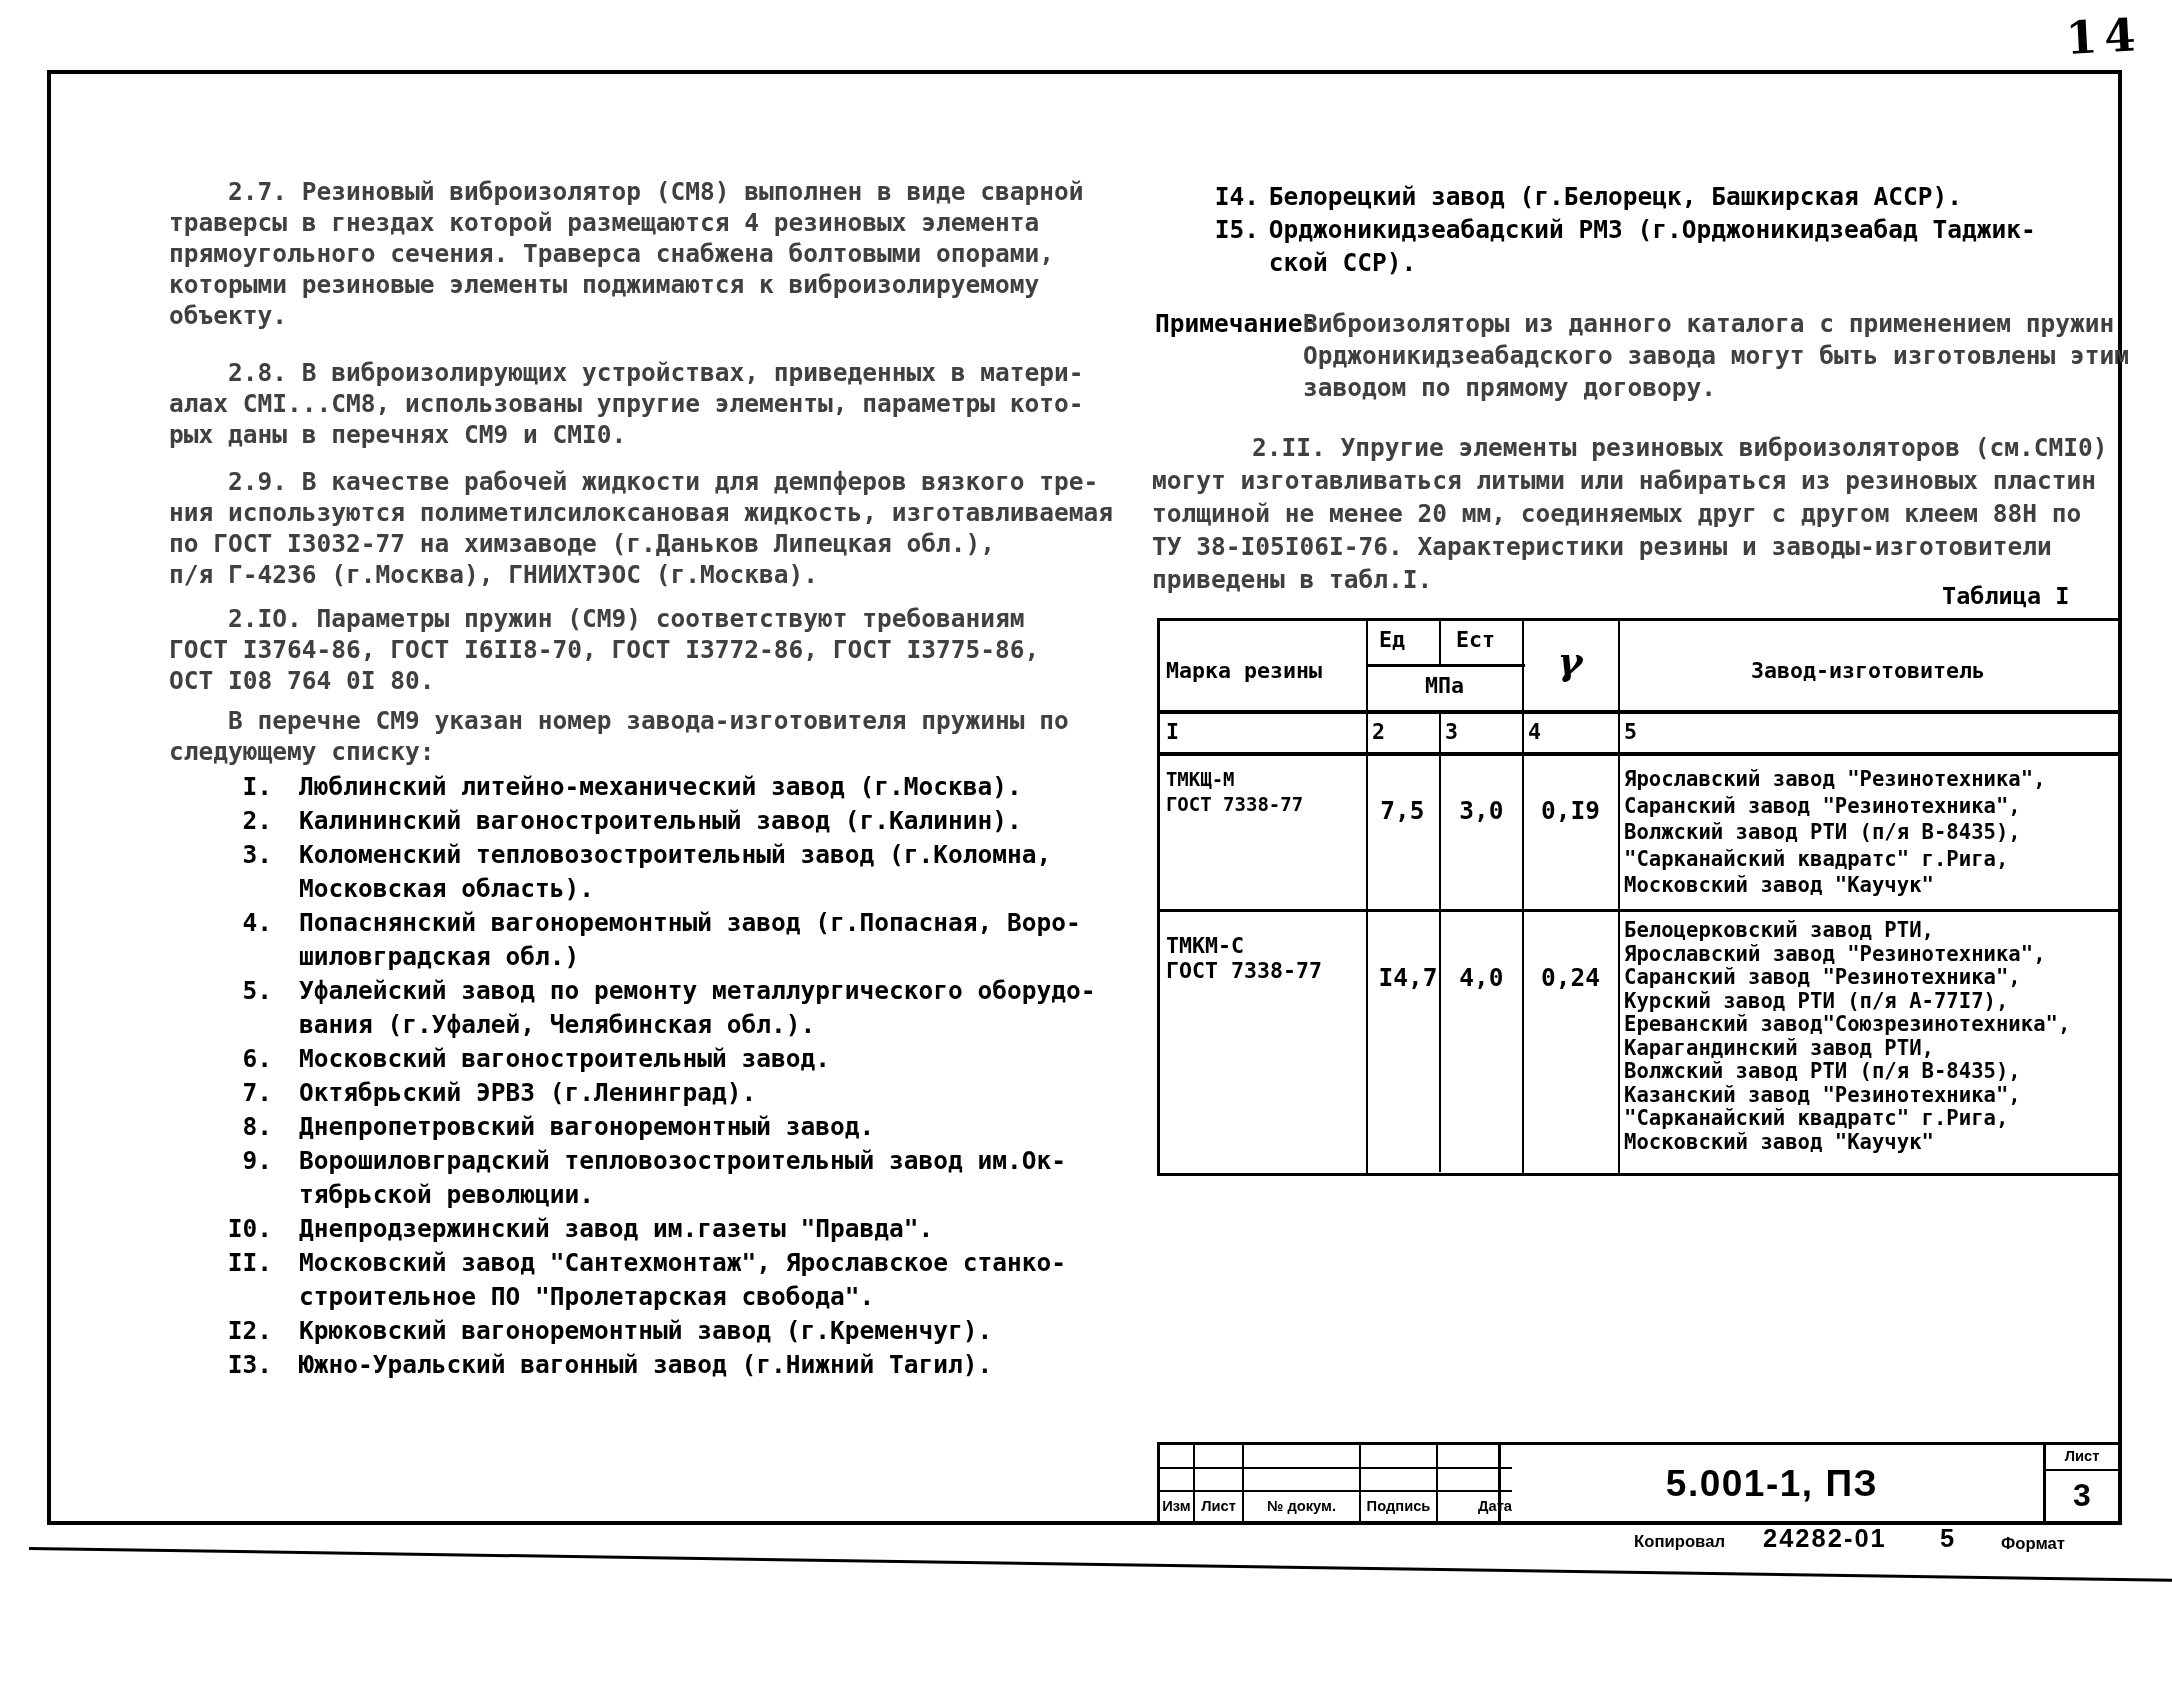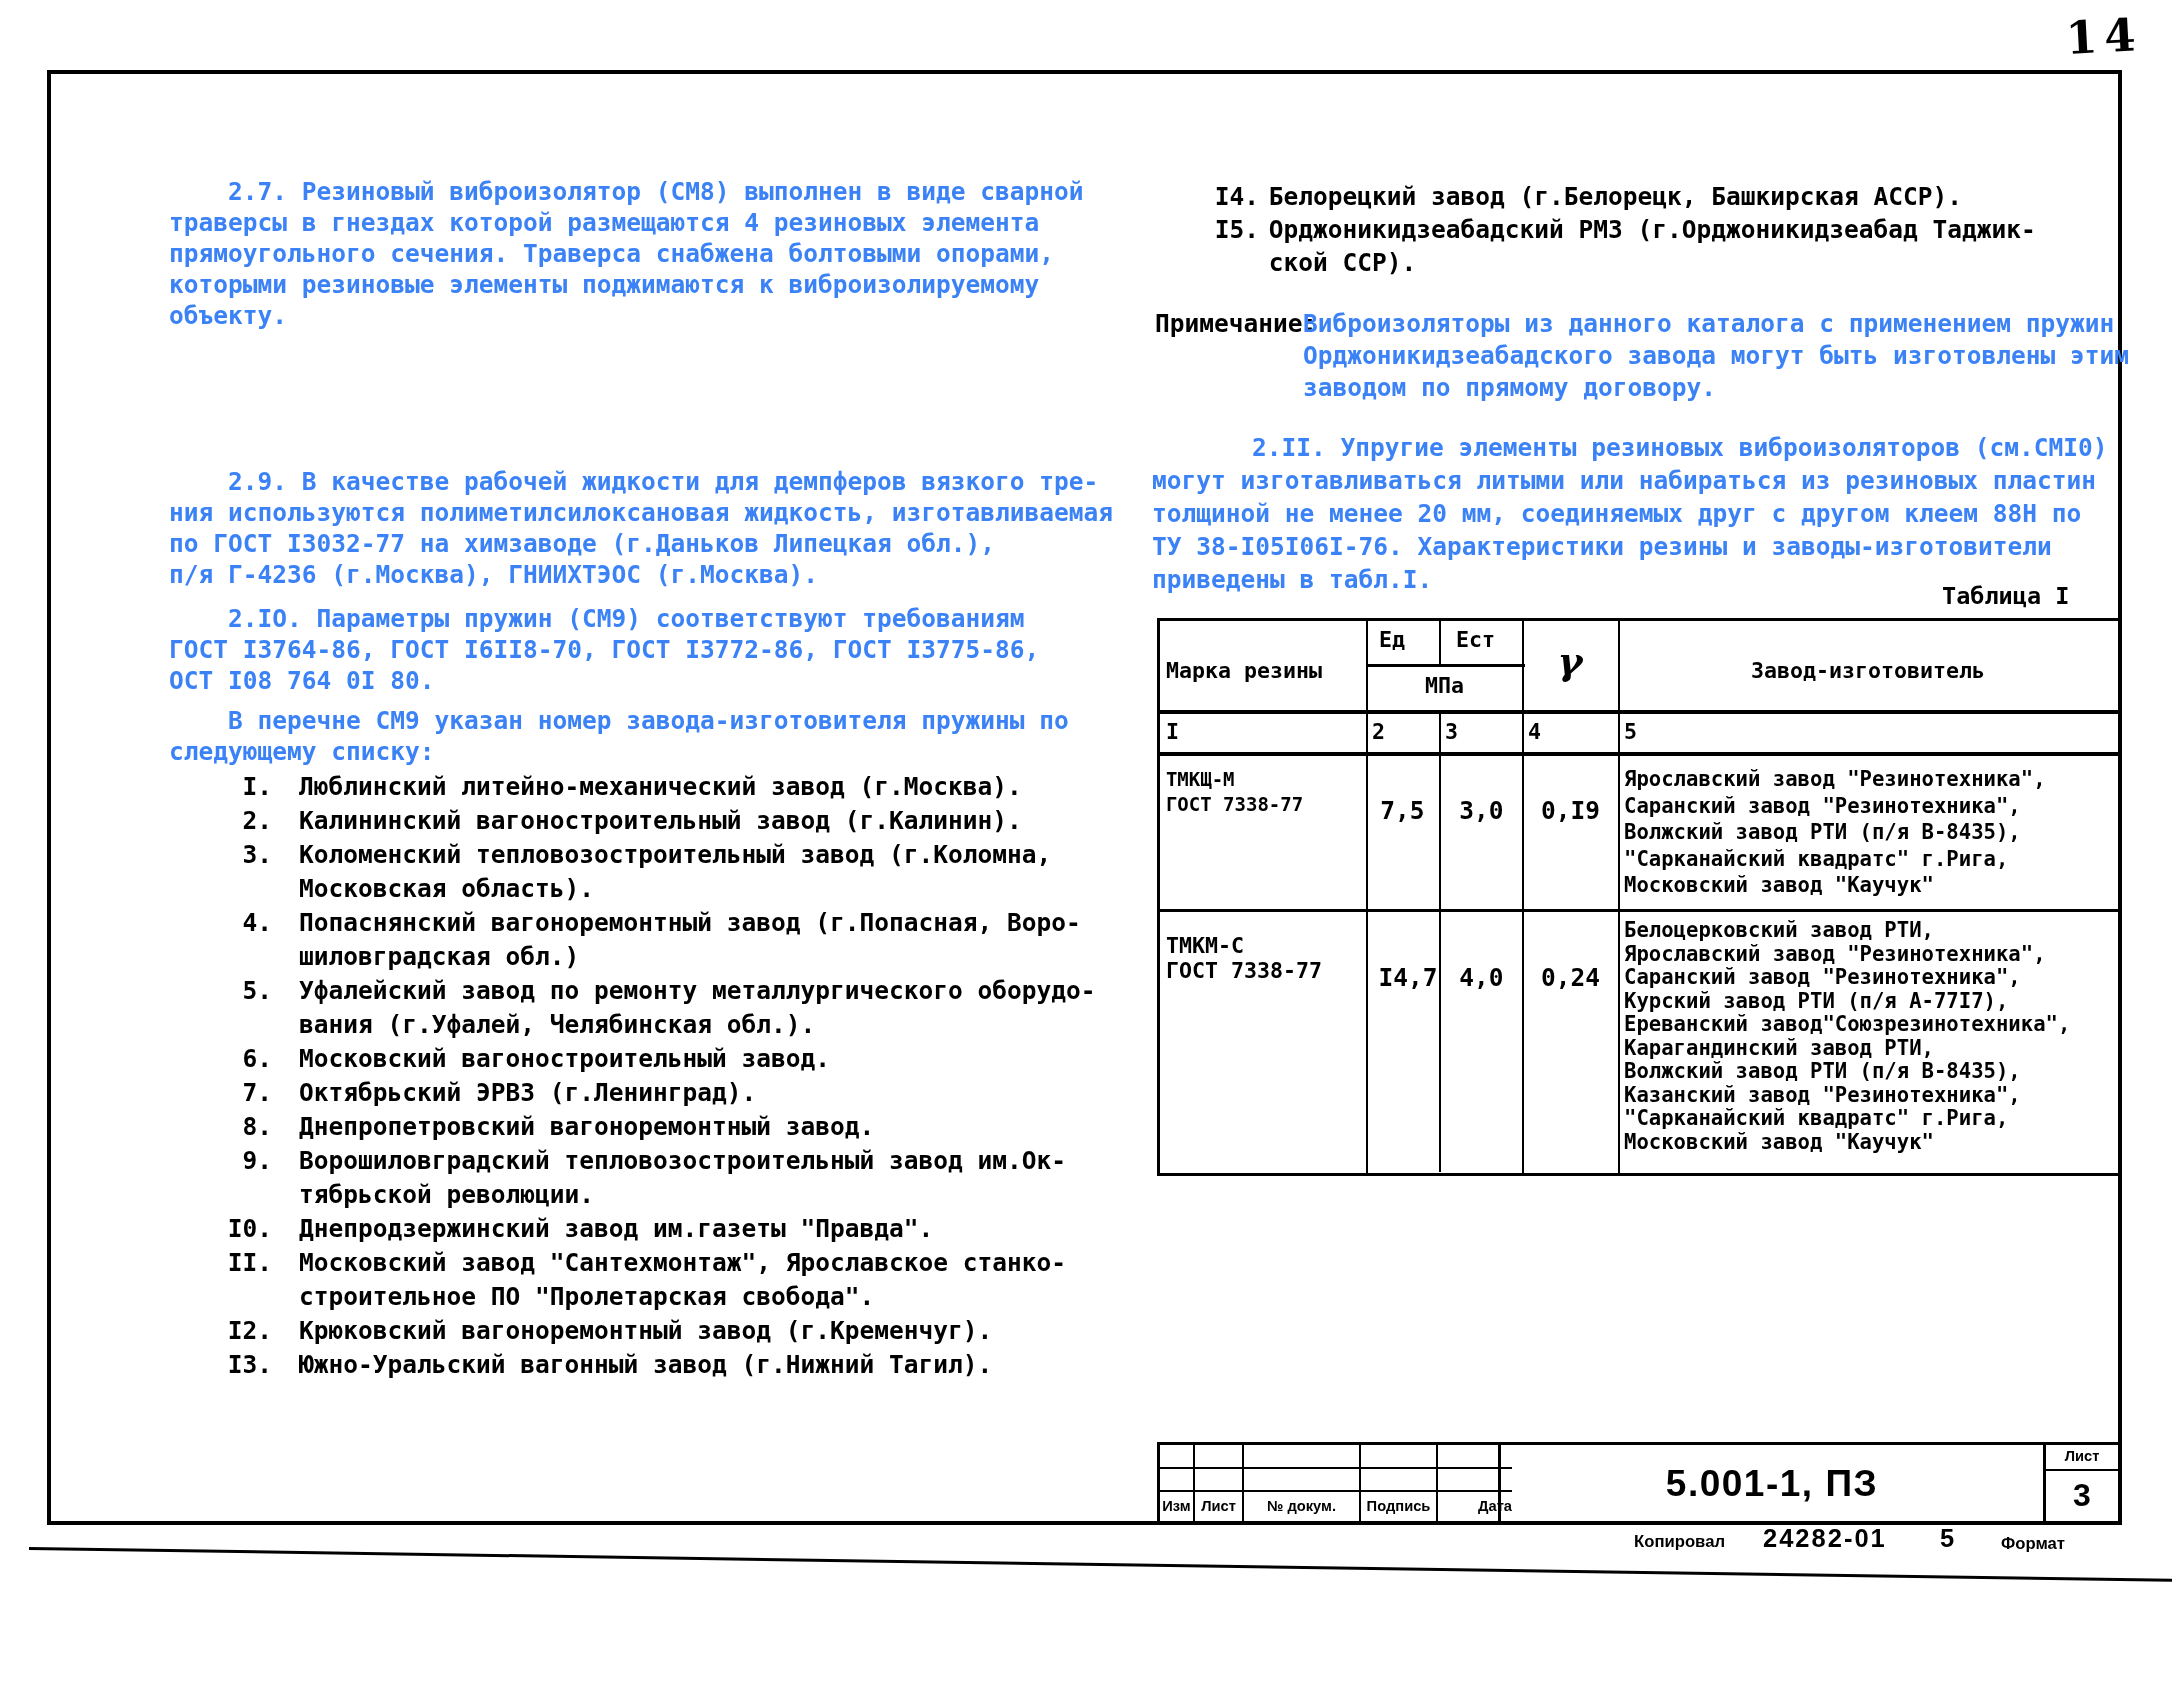--- a/index.html
+++ b/index.html
@@ -1,17 +1,17 @@
 <!DOCTYPE html>
 <html style="font-size:7.8px"><head>
 <meta charset="utf-8">
 <style>
   html,body{margin:0;padding:0;background:#888;}
   #page{position:relative;width:2172px;height:1700px;background:#ffffff;color:#000;overflow:hidden;}
-  .tw{position:absolute;font:700 24.5px/31px "DejaVu Sans Mono",monospace;white-space:pre-line;color:#3b82f6;}
+  .tw{position:absolute;font:700 24.5px/31px "DejaVu Sans Mono",monospace;white-space:pre-line;color:#404040;}
   .frame{position:absolute;border:4.4px solid #000;box-sizing:border-box;}
   .list{position:absolute;font:700 24.5px/34px "DejaVu Sans Mono",monospace;}
   .li{display:flex;}
   .num{width:103px;text-align:right;flex:none;}
   .txt{margin-left:27px;white-space:pre-line;width:803px;}
   .list.r .num{width:59px;}
   .list.r .txt{margin-left:9.8px;width:862px;}
   .note-label{position:absolute;font:700 24.5px/32px "DejaVu Sans Mono",monospace;}
   .tbl{position:absolute;border:3.4px solid #000;box-sizing:border-box;}
   .vl{position:absolute;width:2.4px;background:#000;}
@@ -48,20 +48,23 @@
 
   <div class="frame" style="left:47px;top:70px;width:2075px;height:1455px;"></div>
 
   <div class="hand">14</div>
 
   <div class="tw" style="left:169px;top:176px;width:985px;text-indent:59px;">2.7. Резиновый виброизолятор (СМ8) выполнен в виде сварной
 траверсы в гнездах которой размещаются 4 резиновых элемента
 прямоугольного сечения. Траверса снабжена болтовыми опорами,
 которыми резиновые элементы поджимаются к виброизолируемому
 объекту.</div>
+  <div class="tw" style="left:169px;top:357px;width:985px;text-indent:59px;">2.8. В виброизолирующих устройствах, приведенных в матери-
+алах СМI...СМ8, использованы упругие элементы, параметры кото-
+рых даны в перечнях СМ9 и СМI0.</div>
   <div class="tw" style="left:169px;top:466px;width:985px;text-indent:59px;">2.9. В качестве рабочей жидкости для демпферов вязкого тре-
 ния используются полиметилсилоксановая жидкость, изготавливаемая
 по ГОСТ I3032-77 на химзаводе (г.Даньков Липецкая обл.),
 п/я Г-4236 (г.Москва), ГНИИХТЭОС (г.Москва).</div>
   <div class="tw" style="left:169px;top:603px;width:985px;text-indent:59px;">2.IO. Параметры пружин (СМ9) соответствуют требованиям
 ГОСТ I3764-86, ГОСТ I6II8-70, ГОСТ I3772-86, ГОСТ I3775-86,
 ОСТ I08 764 0I 80.</div>
   <div class="tw" style="left:169px;top:705px;width:985px;text-indent:59px;">В перечне СМ9 указан номер завода-изготовителя пружины по
 следующему списку:</div>
 

